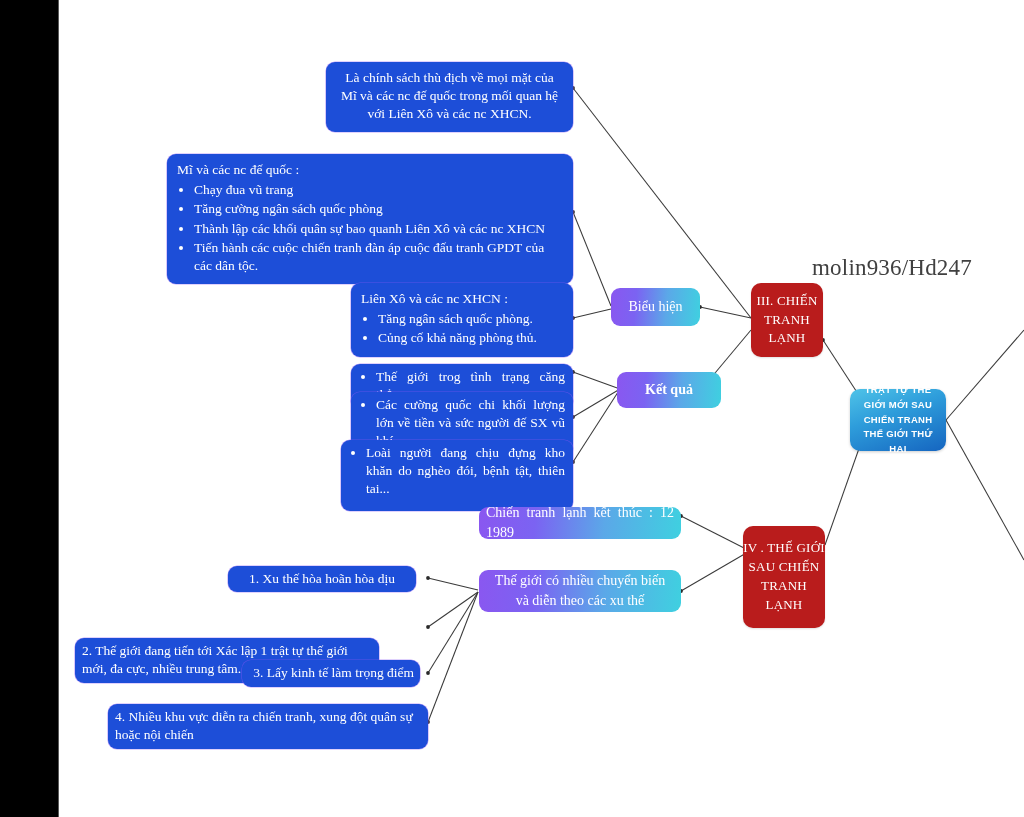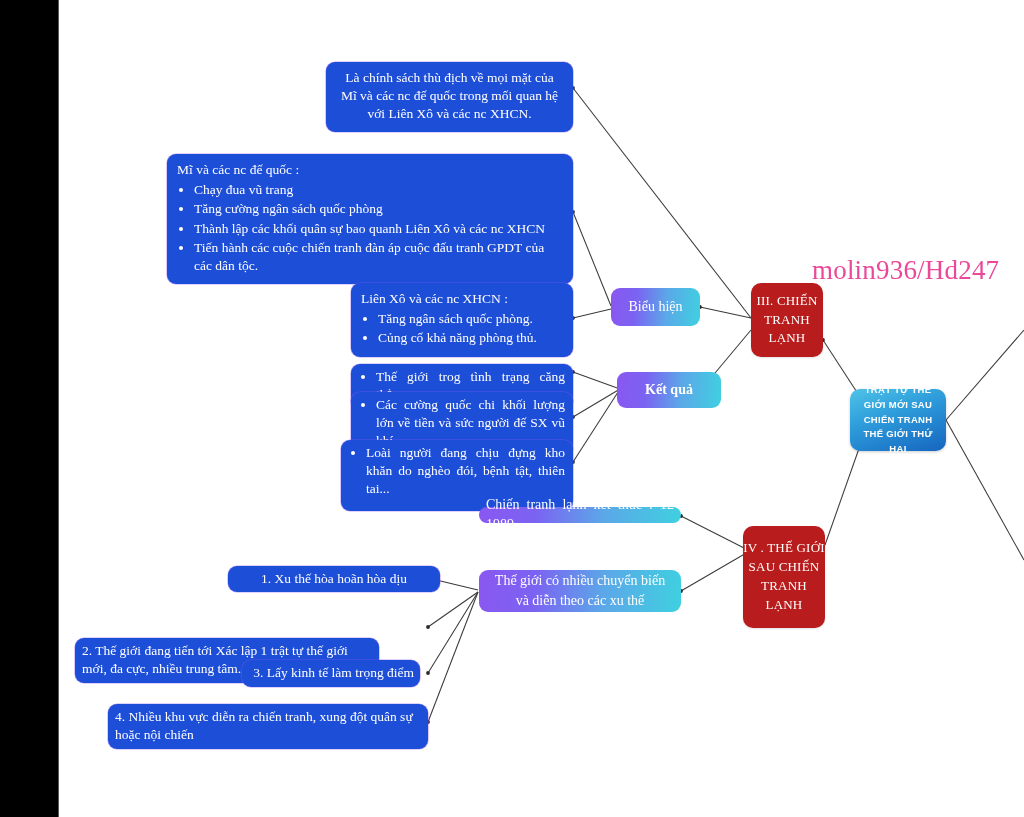--- a/index.html
+++ b/index.html
@@ -70,22 +70,22 @@
 
   ul.bl{margin:2px 0 0 0;padding-left:17px;list-style:disc;}
   ul.bl li{margin:0 0 1px 0;}
   .hd{margin:0 0 1px 0;}
 
   .justif{text-align:justify;text-align-last:left;}
 
   .watermark{
     position:absolute;
     font-family:"Liberation Serif", serif;
-    font-size:27px;
-    color:#ec4899;
+    font-size:23px;
+    color:#404040;
     letter-spacing:.2px;
     white-space:nowrap;
   }
 </style>
 </head>
 <body>
 
 <div id="stage">
 
   <div class="gutter"></div>
@@ -196,29 +196,29 @@
   </div>
 
   <div class="node blue" style="left:850px;top:389px;width:96px;height:62px;">
     <span>TRẬT TỰ THẾ GIỚI MỚI SAU CHIẾN TRANH THẾ GIỚI THỨ HAI</span>
   </div>
 
   <div class="node cyan" style="left:743px;top:526px;width:82px;height:102px;">
     <span>IV . THẾ GIỚI SAU CHIẾN TRANH LẠNH</span>
   </div>
 
-  <div class="node grad left" style="left:479px;top:507px;width:202px;height:16px;padding:3px 7px;">
+  <div class="node grad left" style="left:479px;top:507px;width:202px;height:32px;padding:3px 7px;">
     <span class="justif" style="width:100%;">Chiến tranh lạnh kết thúc : 12 1989</span>
   </div>
 
   <div class="node grad" style="left:479px;top:570px;width:202px;height:42px;padding:3px 13px;">
     <span>Thế giới có nhiều chuyển biến và diễn theo các xu thế</span>
   </div>
 
-  <div class="node purple soft" style="left:228px;top:566px;width:212px;height:26px;display:flex;align-items:center;justify-content:center;padding:0 20px;">
+  <div class="node purple soft" style="left:228px;top:566px;width:188px;height:26px;display:flex;align-items:center;justify-content:center;padding:0 20px;">
     <span>1. Xu thế hòa hoãn hòa dịu</span>
   </div>
 
   <div class="node purple soft" style="left:75px;top:610px;width:304px;padding:4px 7px 5px 7px;margin-top:28px;">
     <span>2. Thế giới đang tiến tới Xác lập 1 trật tự thế giới mới, đa cực, nhiều trung tâm.</span>
   </div>
 
   <div class="node purple soft" style="left:242px;top:660px;width:178px;height:27px;display:flex;align-items:center;justify-content:flex-end;padding:0 6px;">
     <span>3. Lấy kinh tế làm trọng điểm</span>
   </div>

